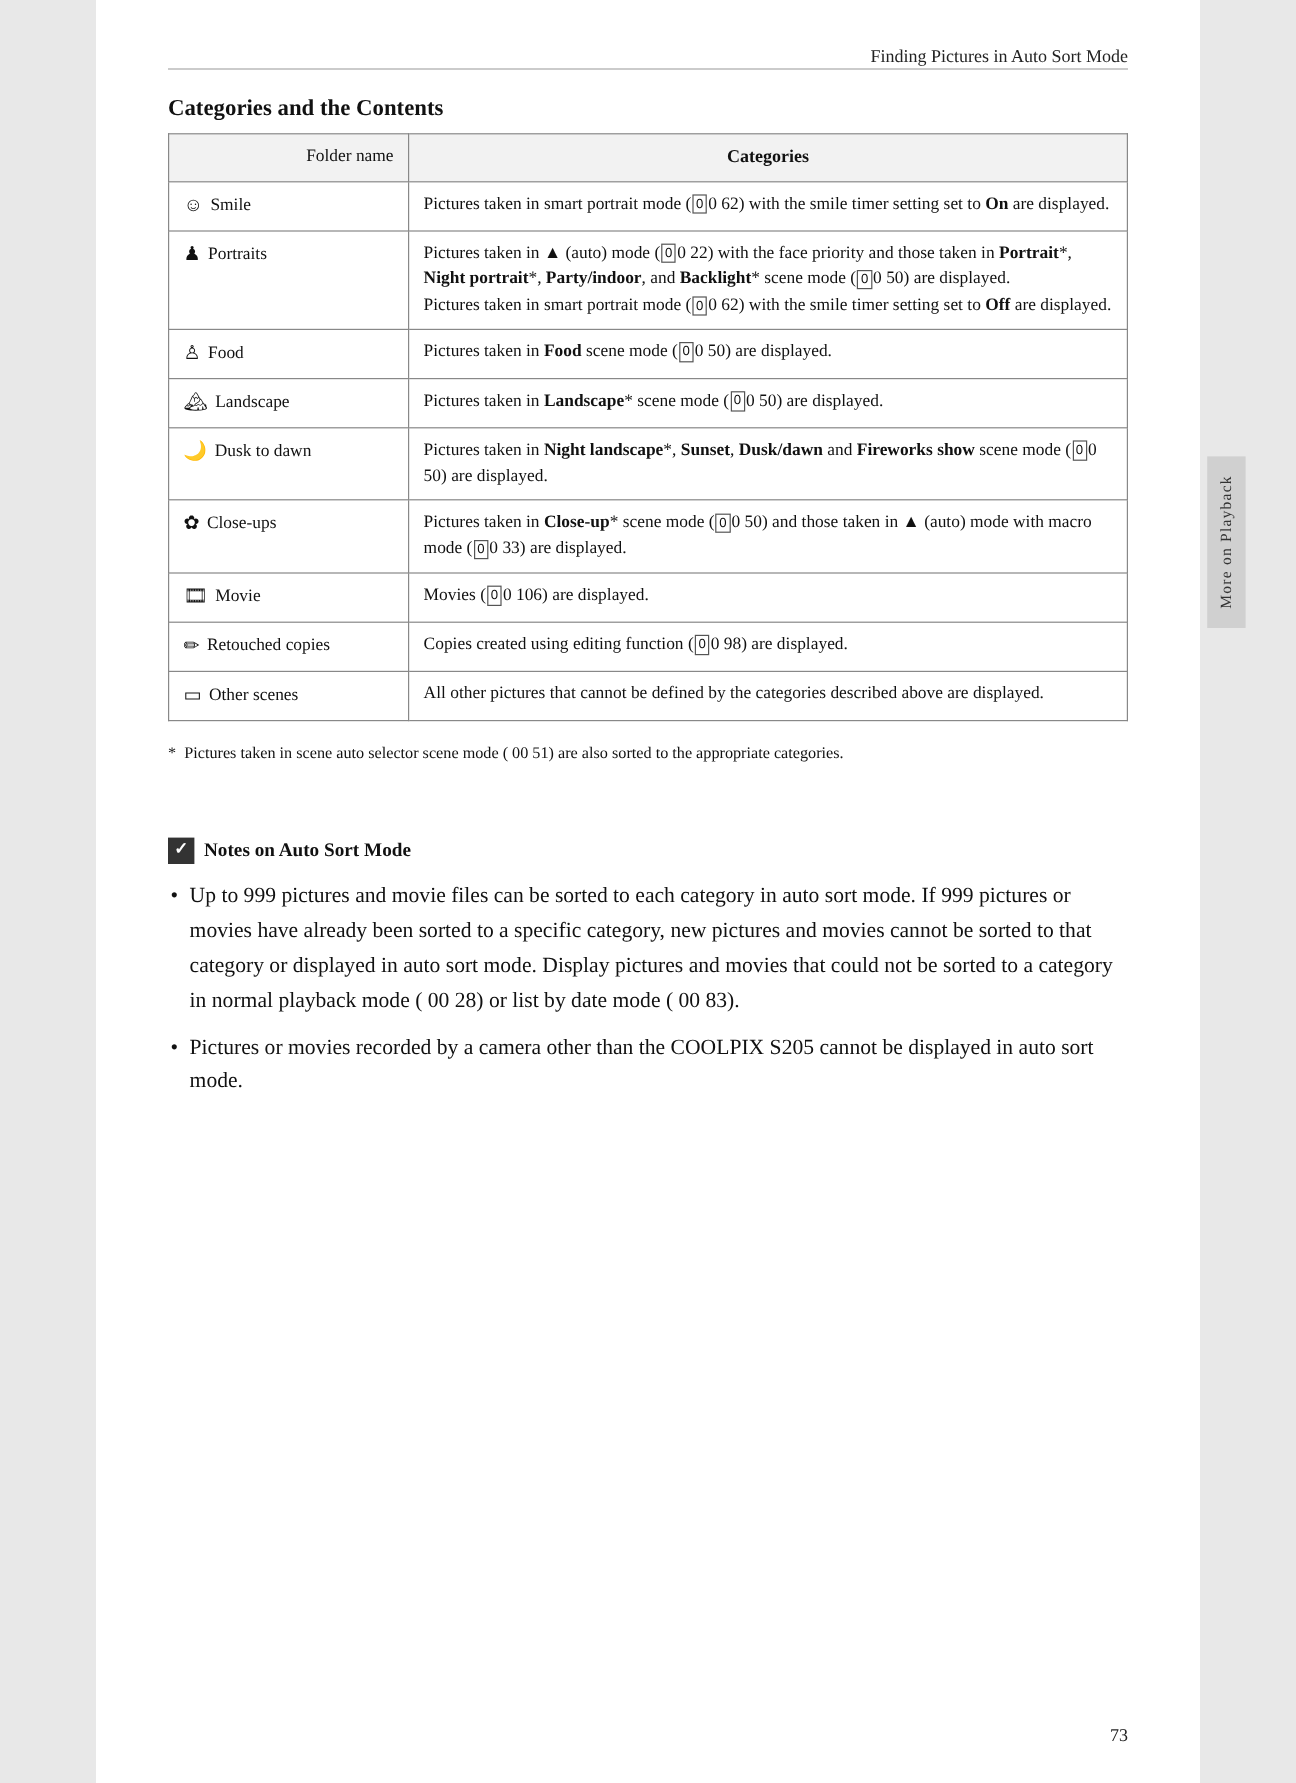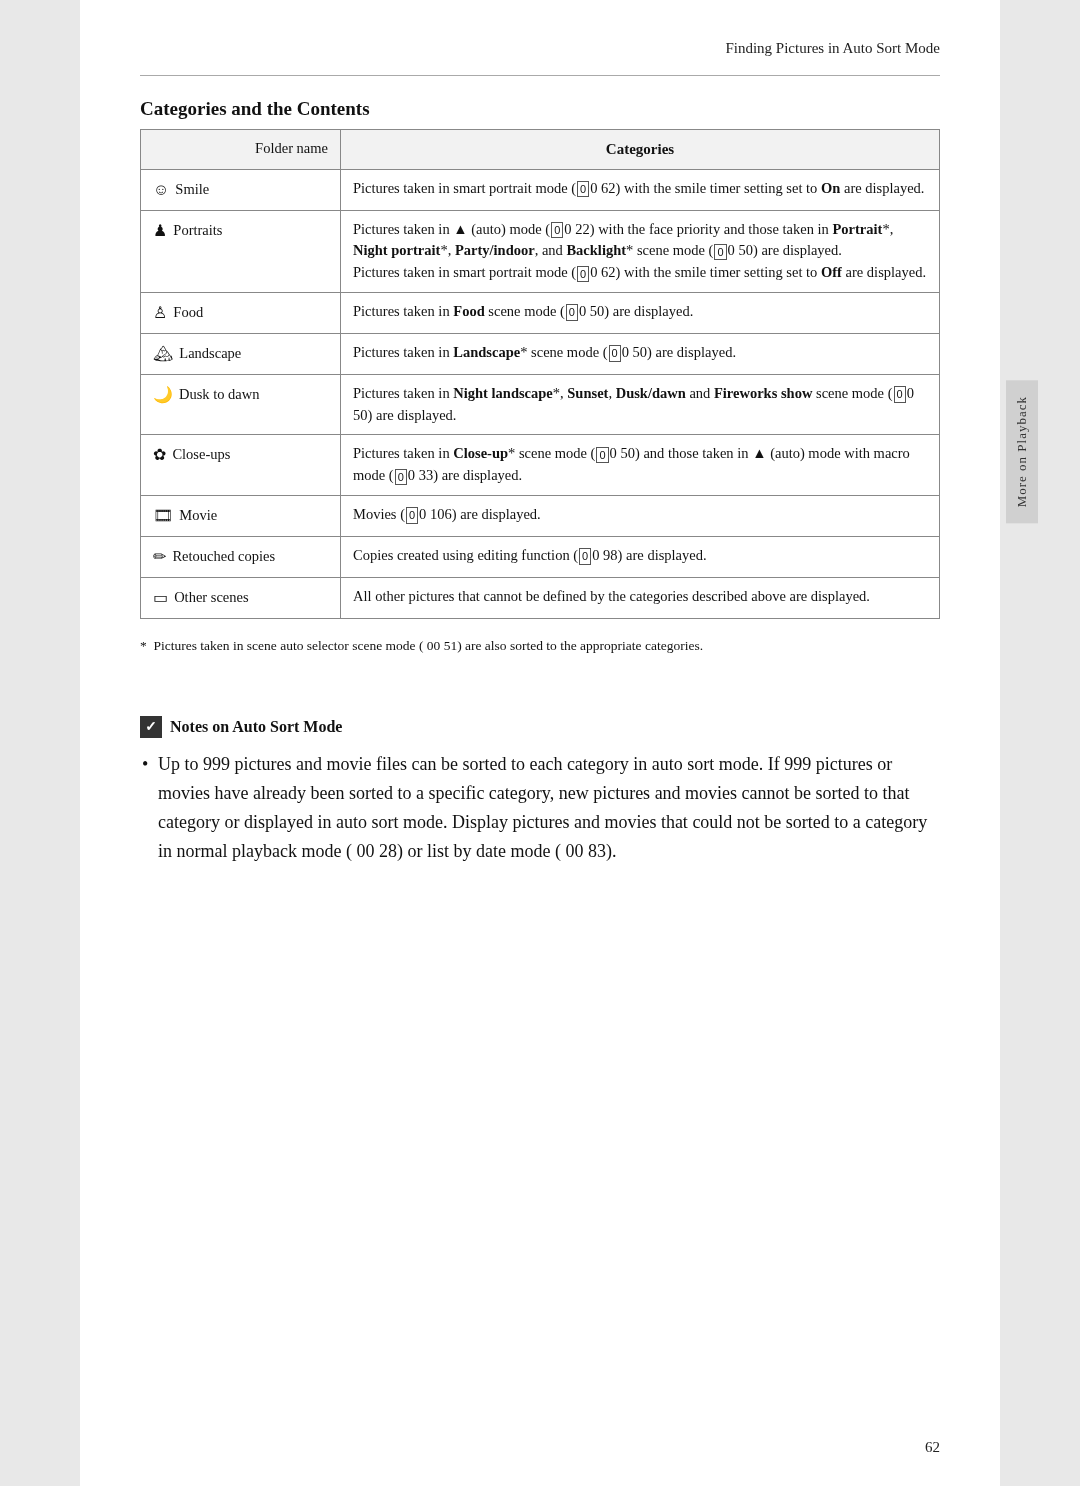--- a/index.html
+++ b/index.html
@@ -17,21 +17,20 @@
       width: 920px;
       min-height: 1486px;
       margin: 0 auto;
       padding: 40px 60px 60px 60px;
       position: relative;
     }
     .header {
       text-align: right;
       font-size: 15px;
       color: #222;
-      padding-bottom: 18px;
       border-bottom: 1px solid #aaa;
       margin-bottom: 22px;
     }
     .section-title {
       font-size: 19px;
       font-weight: bold;
       margin-bottom: 9px;
     }
     table {
       width: 100%;
@@ -248,18 +247,19 @@
 
   <div class="footnote" id="footnote-text">* &nbsp;Pictures taken in scene auto selector scene mode (&nbsp;00 51) are also sorted to the appropriate categories.</div>
 
   <div class="notes-section">
     <div class="notes-title">
       <span class="check-icon">✓</span>
       <span>Notes on Auto Sort Mode</span>
     </div>
     <ul class="notes-list" id="notes-list">
     <li>Up to 999 pictures and movie files can be sorted to each category in auto sort mode. If 999 pictures or movies have already been sorted to a specific category, new pictures and movies cannot be sorted to that category or displayed in auto sort mode. Display pictures and movies that could not be sorted to a category in normal playback mode (&nbsp;00 28) or list by date mode (&nbsp;00 83).</li>
+        <li>Pictures or movies recorded by a camera other than the COOLPIX S205 cannot be displayed in auto sort mode.</li>
       </ul>
   </div>
 
-  <div class="page-number">62</div>
+  <div class="page-number">73</div>
 
 </div>
 
 </body></html>

